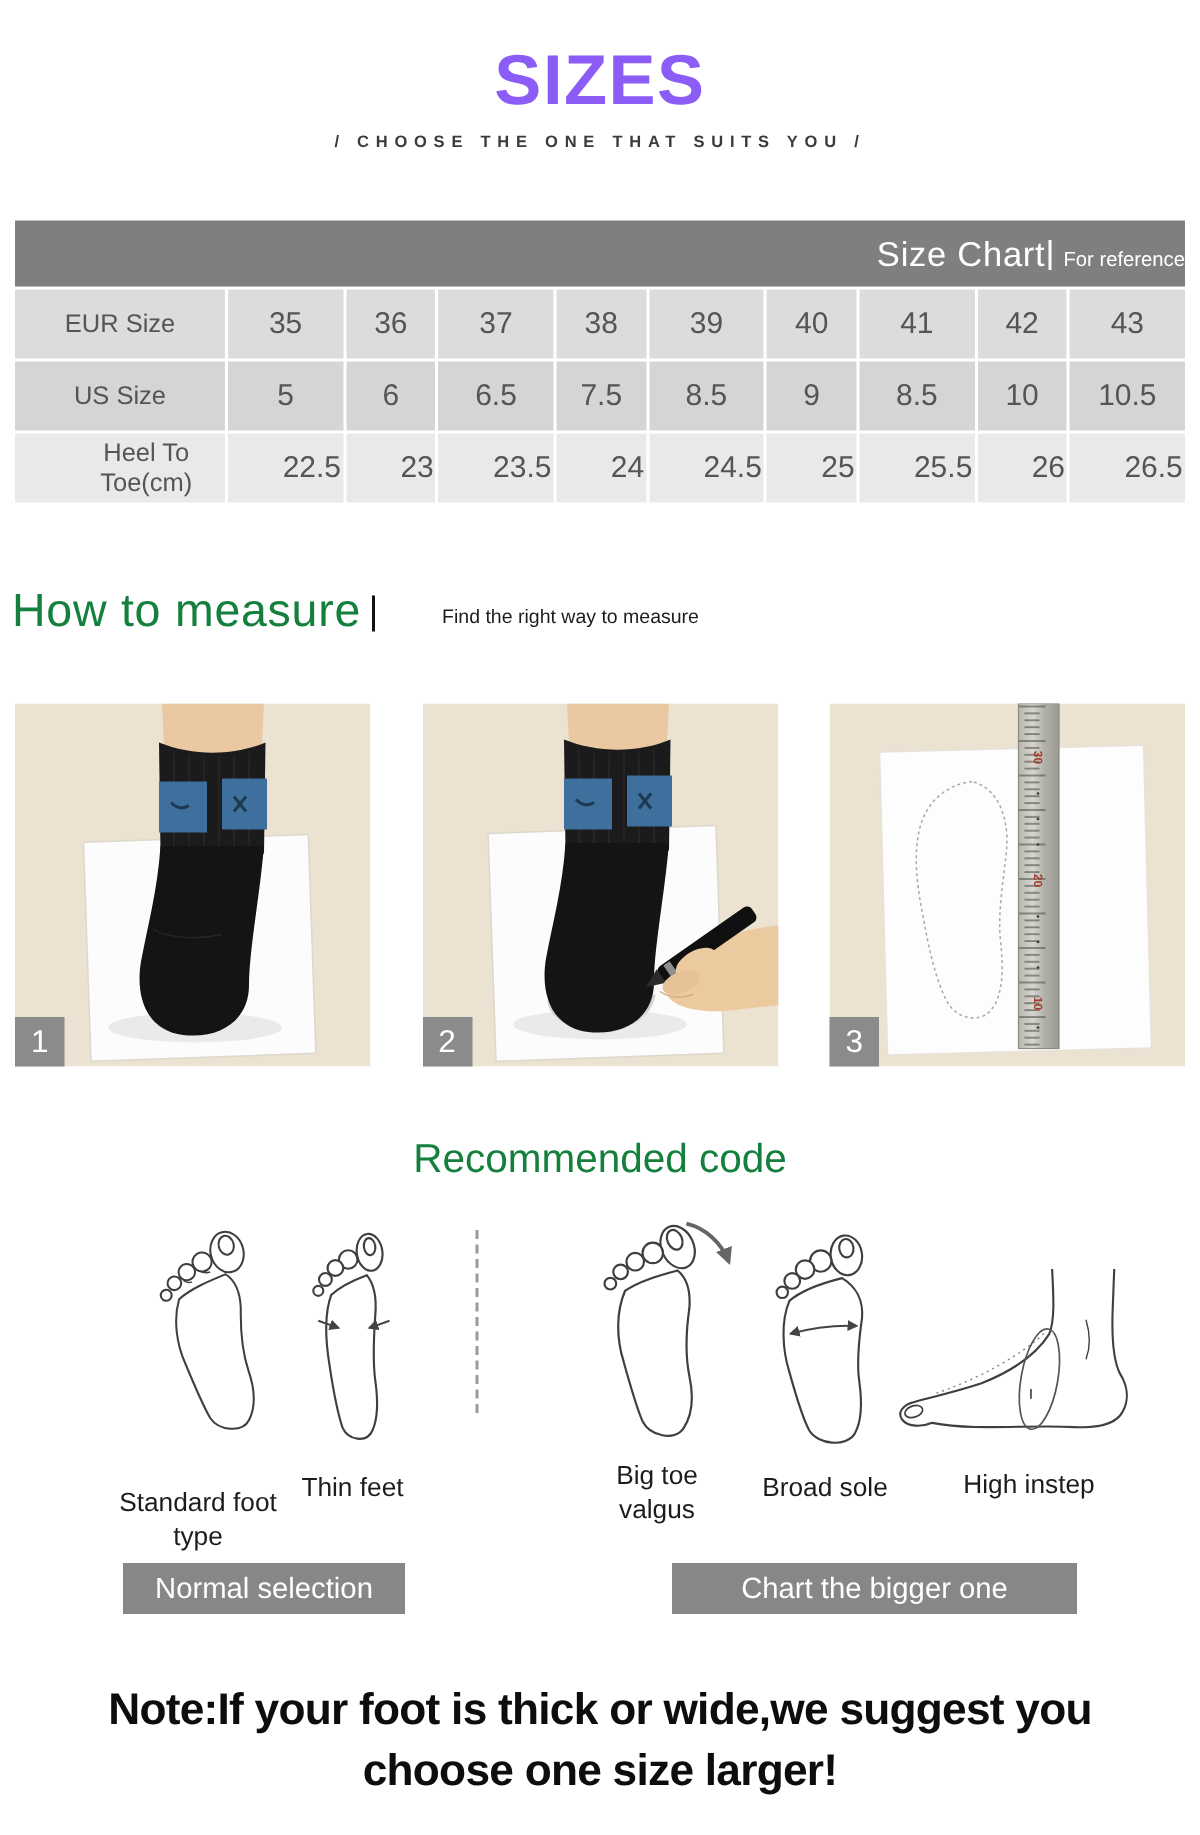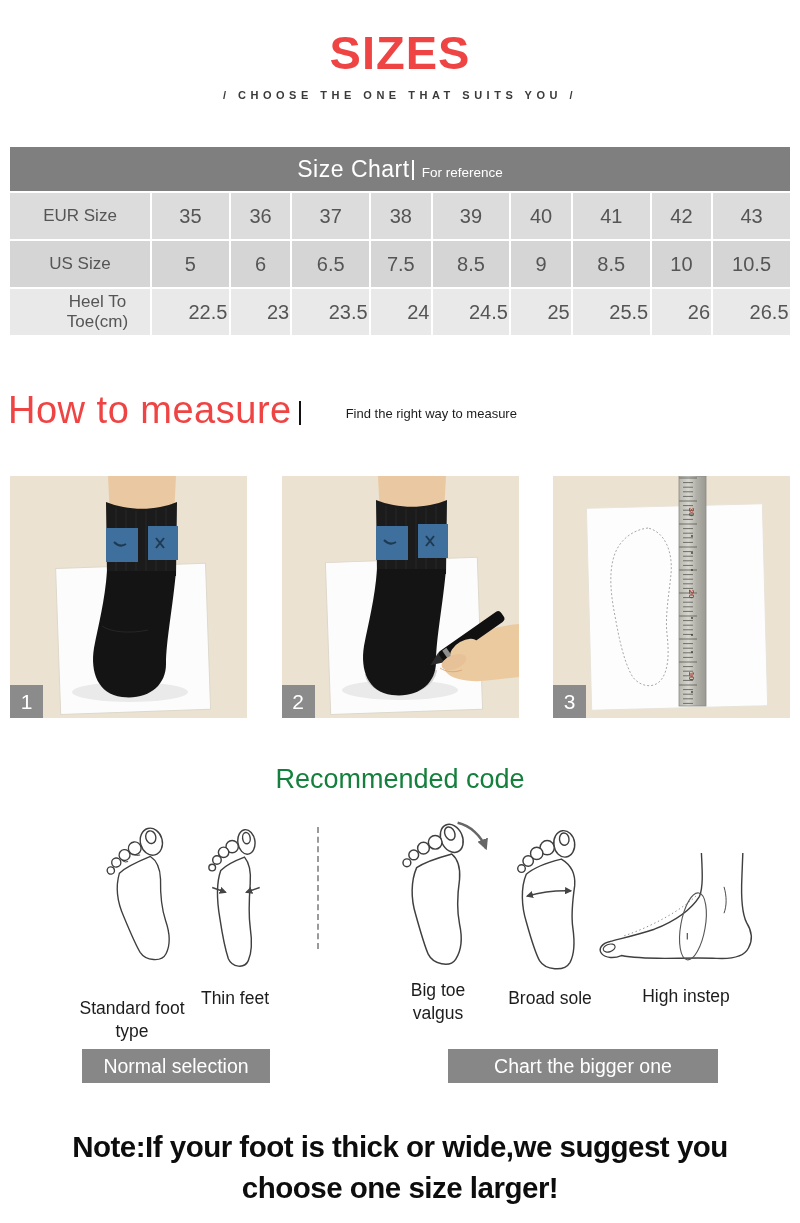--- a/index.html
+++ b/index.html
@@ -1,44 +1,44 @@
 <!DOCTYPE html>
 <html><head>
 <meta charset="utf-8">
 <style>
   * { margin:0; padding:0; box-sizing:border-box; }
   body { background:#fff; font-family:"Liberation Sans", sans-serif; }
   .page { width:800px; margin:0 auto; background:#fff; overflow:hidden; }
 
   
   .page-title { margin-top:25px; text-align:center; font-size:47px; font-weight:700;
-                letter-spacing:1px; color:#ef4444; }
+                letter-spacing:1px; color:#8b5cf6; }
   .page-subtitle { margin-top:9px; text-align:center; font-size:11px; letter-spacing:4.5px;
                    color:#3a3a3a; font-weight:700; }
 
   
   .chart-wrap { margin:44px 8px 0 8px; }
   table.size-chart { width:100%; border-collapse:separate; border-spacing:2px; }
   .size-chart th.chart-head { background:#7f7f7f; height:44px; color:#fff; font-weight:400;
-                              text-align:center; vertical-align:middle; }
+                              text-align:right; vertical-align:middle; }
   .chart-head .t { font-size:23px; letter-spacing:.5px; }
   .chart-head .pipe { display:inline-block; width:2px; height:20px; background:#fff;
                       margin:0 8px 0 2px; vertical-align:-3px; }
   .chart-head .n { font-size:13.5px; }
   .size-chart td { height:46px; text-align:center; vertical-align:middle;
                    color:#555; font-size:20px; }
   .size-chart tr.r0 td { background:#dcdcdc;margin-top:35px; }
   .size-chart tr.r1 td { background:#d5d5d5; }
   .size-chart tr.r2 td { background:#e9e9e9;padding-left:35px; }
   .size-chart td.rowlabel { font-size:17px; }
   col.c-label { width:140px; }
 
   
   .howto { margin:52px 0 0 8px; display:flex; align-items:center; }
-  .howto .t { font-size:38px; color:#ef4444; font-weight:400; letter-spacing:.5px; }
+  .howto .t { font-size:31px; color:#15803d; font-weight:400; letter-spacing:.5px; }
   .howto .pipe { display:inline-block; width:2px; height:24px; background:#111; margin:4px 9px 0 7px; }
   .howto .n { font-size:13px; color:#1c1c1c; margin-top:6px;padding-left:36px; }
 
   .photos { margin-top:44px; padding:0 10px; display:flex; justify-content:space-between; }
   .photo { position:relative; width:237px; height:242px; }
   .photo svg { display:block; }
   .step-badge { position:absolute; left:0; bottom:0; width:33px; height:33px; background:#8b8b8b;
                 color:#fff; font-size:21px; display:flex; align-items:center; justify-content:center; }
 
   

